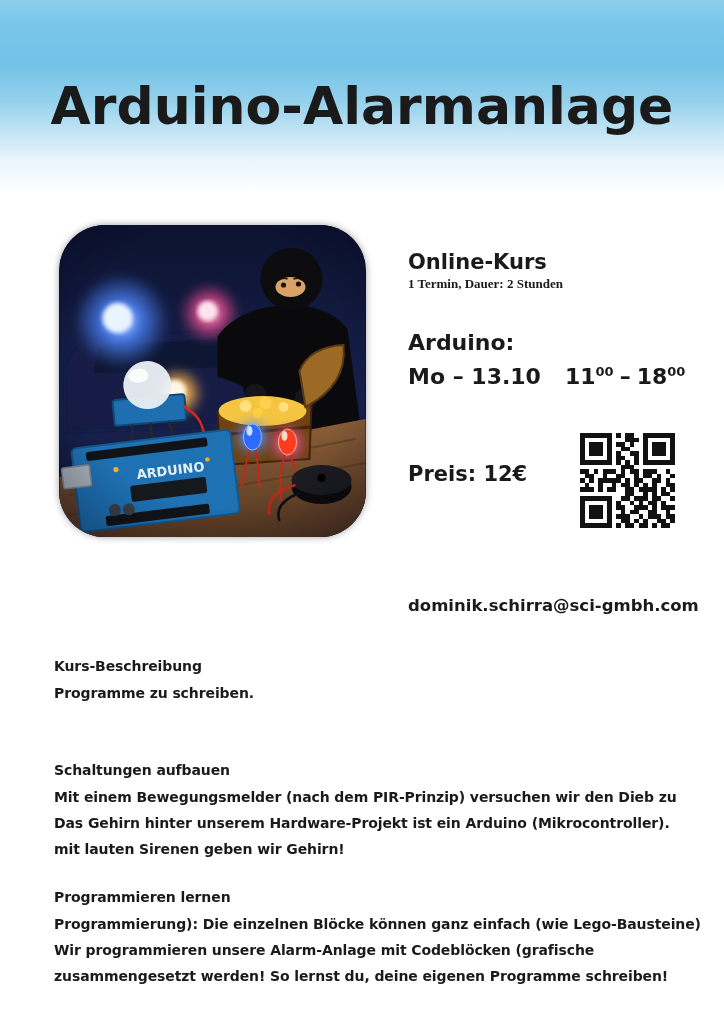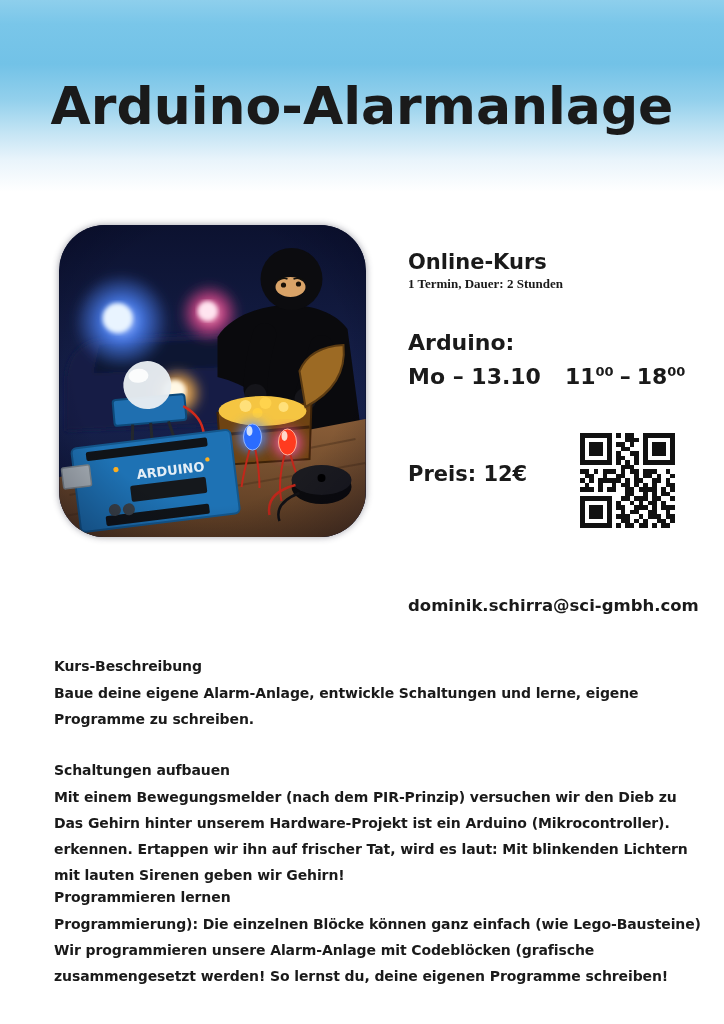--- a/index.html
+++ b/index.html
@@ -644,29 +644,27 @@
       <div></div>
       <div style="background: rgb(17, 17, 17);"></div>
       <div style="background: rgb(17, 17, 17);"></div>
       <div></div>
     </div>
 
   <div class="abs email">dominik.schirra@sci-gmbh.com</div>
 
   <div class="sec-h h1">Kurs-Beschreibung</div>
   <div class="sec-p p1">
-    <div>Baue deine eigene Alarm-Anlage, entwickle Schaltungen und lerne, eigene</div>
     <div>Programme zu schreiben.</div>
   </div>
 
   <div class="sec-h h2">Schaltungen aufbauen</div>
   <div class="sec-p p2">
     <div>Mit einem Bewegungsmelder (nach dem PIR-Prinzip) versuchen wir den Dieb zu</div>
     <div>Das Gehirn hinter unserem Hardware-Projekt ist ein Arduino (Mikrocontroller).</div>
-    <div>erkennen. Ertappen wir ihn auf frischer Tat, wird es laut: Mit blinkenden Lichtern</div>
     <div>mit lauten Sirenen geben wir Gehirn!</div>
   </div>
 
   <div class="sec-h h3">Programmieren lernen</div>
   <div class="sec-p p3">
     <div>Programmierung): Die einzelnen Blöcke können ganz einfach (wie Lego-Bausteine)</div>
     <div>Wir programmieren unsere Alarm-Anlage mit Codeblöcken (grafische</div>
     <div>zusammengesetzt werden! So lernst du, deine eigenen Programme schreiben!</div>
   </div>
 

